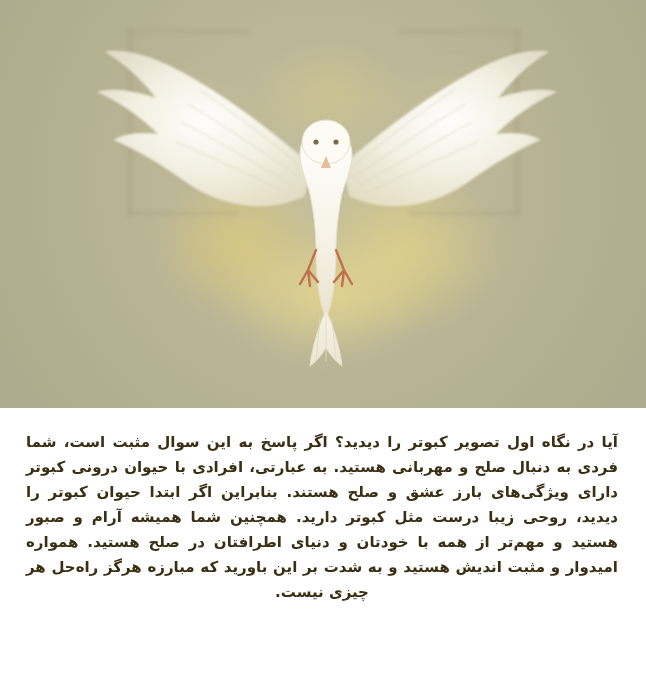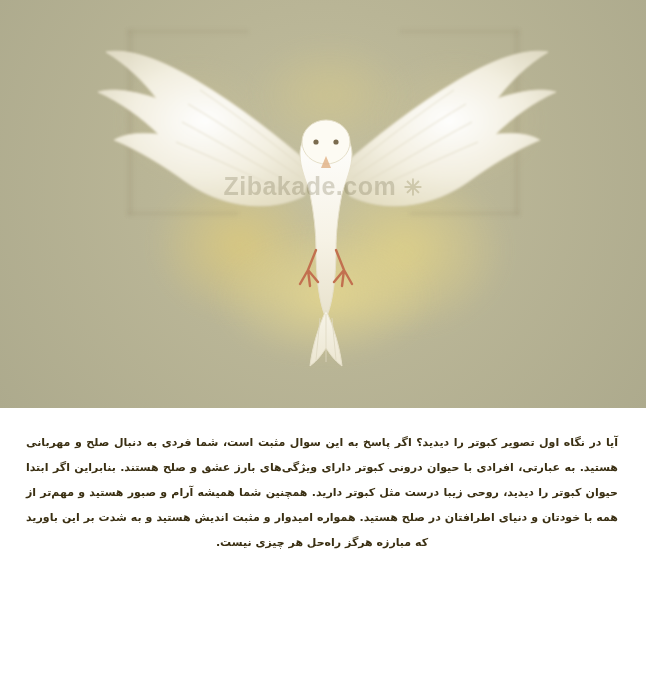--- a/index.html
+++ b/index.html
@@ -102,21 +102,21 @@
     background: #ffffff;
     box-sizing: border-box;
     padding: 22px 28px 0 26px;
   }
   #body-text {
     direction: rtl;
     text-align: justify;
     text-align-last: center;
     font-family: "DejaVu Sans", sans-serif;
     font-weight: bold;
-    font-size: 11px;
+    font-size: 15px;
     line-height: 25px;
     color: #3a2f12;
     margin: 0;
   }
 </style>
 </head>
 <body>
 
 <div id="page">
 
@@ -217,23 +217,19 @@
 
       <path d="M236,292 C228,310 222,330 220,348 C228,342 232,336 236,330
                C240,336 244,342 252,348 C250,330 244,310 236,292 Z" fill="url(#tailGrad)" stroke="#e6e0ca" stroke-width="1"></path>
       <g stroke="#ded8c1" stroke-width="1" fill="none" opacity=".8">
         <path d="M236,296 L236,344"></path>
         <path d="M230,300 L226,342"></path>
         <path d="M242,300 L246,342"></path>
       </g>
     </svg>
 
-    <div id="watermark">
-      <span class="wm-star">✳</span>
-      <span>Zibakade.com</span>
-    </div>
   </div>
 
   <div id="text-panel">
     <p id="body-text">آیا در نگاه اول تصویر کبوتر را دیدید؟ اگر پاسخ به این سوال مثبت است، شما فردی به دنبال صلح و مهربانی هستید. به عبارتی، افرادی با حیوان درونی کبوتر دارای ویژگی‌های بارز عشق و صلح هستند. بنابراین اگر ابتدا حیوان کبوتر را دیدید، روحی زیبا درست مثل کبوتر دارید. همچنین شما همیشه آرام و صبور هستید و مهم‌تر از همه با خودتان و دنیای اطرافتان در صلح هستید. همواره امیدوار و مثبت اندیش هستید و به شدت بر این باورید که مبارزه هرگز راه‌حل هر چیزی نیست.</p>
   </div>
 
 </div>
 
 </body></html>

